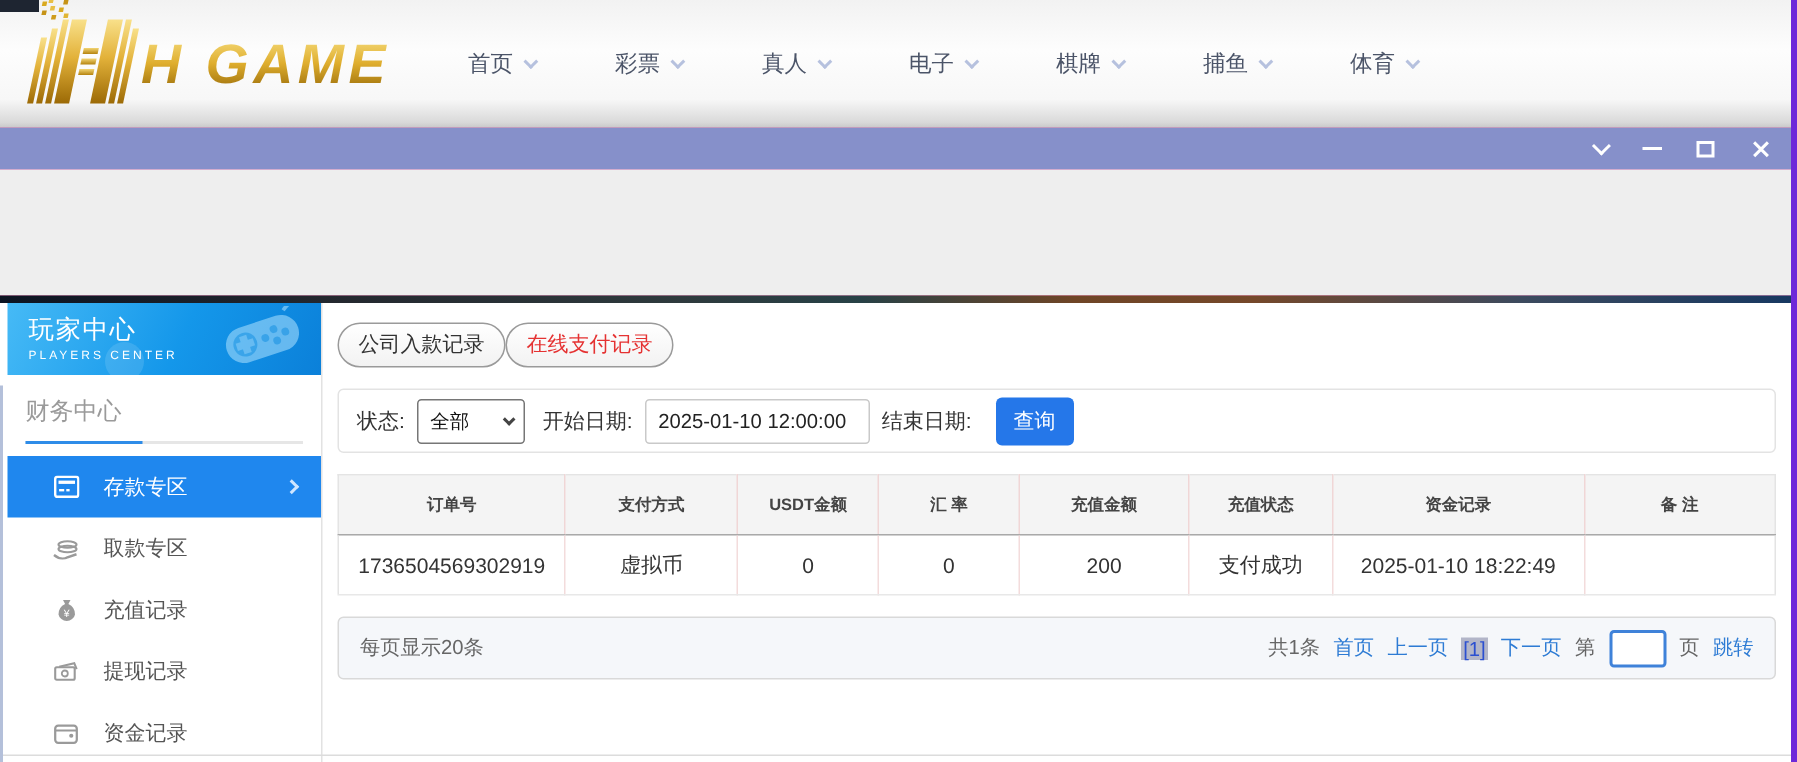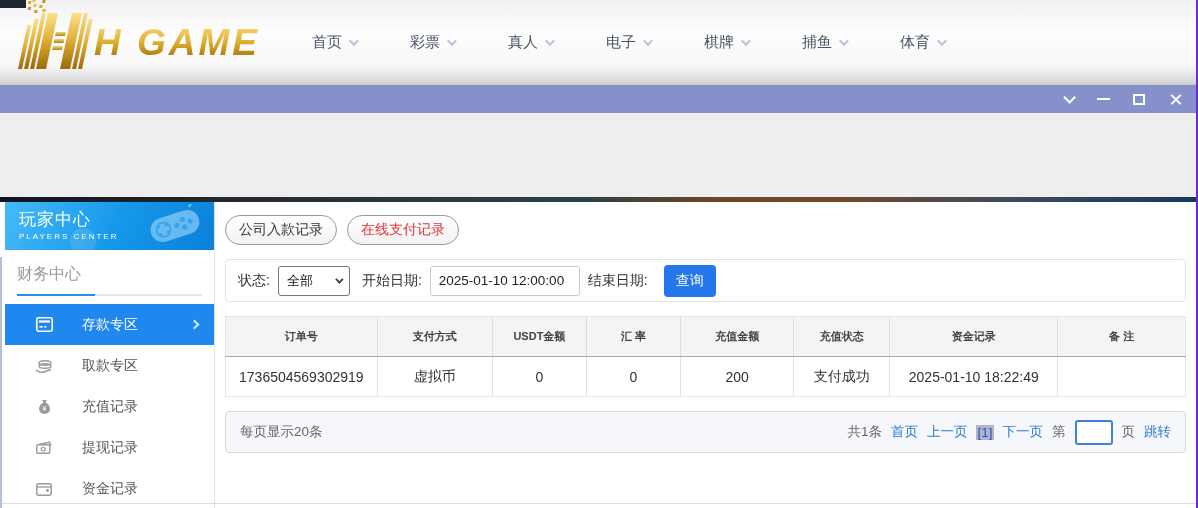--- a/index.html
+++ b/index.html
@@ -1,17 +1,17 @@
 <!DOCTYPE html>
 <html><head>
 <meta charset="utf-8">
 <style>
   * { margin:0; padding:0; box-sizing:border-box; }
   body { font-family:"Liberation Sans","DejaVu Sans",sans-serif; background:#fff; }
-  .window { width:1198px; height:508px; position:relative; background:#ec4899; overflow:hidden; border-right:2px solid #6d28d9; }
+  .window { width:1198px; height:508px; position:relative; background:#ec4899; overflow:hidden; border-right:4px solid #6d28d9; }
 
   
   .top-header { height:85px; background:linear-gradient(#f2f2f2 0%, #fdfdfd 40%, #f7f7f7 78%, #d9d9d9 96%, #c9c9c9 100%); display:flex; align-items:center; position:relative; }
   .corner-dark { position:absolute; left:0; top:0; width:26px; height:8px; background:#1e2531; }
   .left-edge { position:absolute; left:0; top:55px; width:2px; height:453px; background:#b4c0da; z-index:9; }
 
   
   .logo { display:flex; align-items:center; margin-left:10px; height:70px; }
   .logo-mark { position:relative; display:flex; align-items:flex-end; gap:2px; transform:skewX(-12deg); margin:0 6px 4px 14px; }
   .lbar { background:linear-gradient(180deg,#f8e08a 0%,#e3b23a 45%,#9c6a06 100%); }
@@ -51,28 +51,28 @@
   
   .sidebar { width:215px; min-width:215px; background:#fff; border-right:1px solid #e2e2e2; padding-left:5px; }
   .sb-header { height:48px; background:linear-gradient(115deg,#46baf6 0%,#1497ea 55%,#0b80d9 100%); color:#fff; padding:6px 0 0 14px; position:relative; overflow:hidden; }
   .sb-title { font-size:17px; letter-spacing:1px; }
   .sb-sub { font-size:8px; letter-spacing:2px; margin-top:1px; }
   .sb-pad { position:absolute; right:6px; top:2px; opacity:.55; }
   .sb-ghost { position:absolute; right:118px; top:26px; width:26px; height:26px; border-radius:50%; background:rgba(255,255,255,.12); }
   .sb-section { font-size:16px; color:#9a9a9a; padding:14px 0 0 12px; }
   .sb-underline { margin:9px 12px 8px; height:2px; background:#e6e6e6; position:relative; }
   .sb-underline::before { content:""; position:absolute; left:0; top:0; height:2px; width:42%; background:#2e8ce8; }
-  .sb-menu-item { height:41px; display:flex; align-items:center; padding-left:30px; gap:29px; font-size:14px; color:#555; cursor:pointer; position:relative; }
+  .sb-menu-item { height:41px; display:flex; align-items:center; padding-left:30px; gap:16px; font-size:14px; color:#555; cursor:pointer; position:relative; }
   .sb-menu-item.active { background:#1f87ee; color:#fff; }
   .sb-menu-item.active .arr { position:absolute; right:16px; width:7px; height:7px; border-right:2px solid #cfe6ff; border-bottom:2px solid #cfe6ff; transform:rotate(-45deg); }
   .sb-ic { width:18px; height:18px; display:flex; align-items:center; justify-content:center; }
 
   
   .content { flex:1; padding:8px 10px 0 10px; }
-  .tabs { display:flex; gap:10px; margin:5px 0 14px; }
+  .tabs { display:flex; margin:5px 0 14px; }
   .tab { padding:5px 13px; border:1px solid #9a9a9a; border-radius:16px; background:linear-gradient(#ffffff,#f2f2f2); font-size:14px; color:#333; cursor:pointer; }
   .tab.active { color:#e53232; }
 
   .filter-box { border:1px solid #e3e3e3; border-radius:4px; background:#fff; height:43px; display:flex; align-items:center; padding:0 12px; gap:8px; margin-bottom:14px; }
   .f-label { font-size:14px; color:#333; }
   .select-box { width:72px; height:30px; border:1px solid #767676; border-radius:3px; background:#fff; display:flex; align-items:center; justify-content:space-between; padding:0 8px; font-size:13px; color:#111; cursor:pointer; margin-right:4px; }
   .select-box .chev { width:6px; height:6px; border-right:2px solid #444; border-bottom:2px solid #444; transform:rotate(45deg) translateY(-2px); }
   .date-input { width:150px; height:30px; border:1px solid #c9c9c9; border-radius:3px; padding:0 8px; font-size:13.5px; color:#222; font-family:"Liberation Sans",sans-serif; }
   .query-btn { width:52px; height:32px; background:#2577e9; border:none; border-radius:4px; color:#fff; font-size:14px; cursor:pointer; margin-left:8px; font-family:"Liberation Sans",sans-serif; }
 

